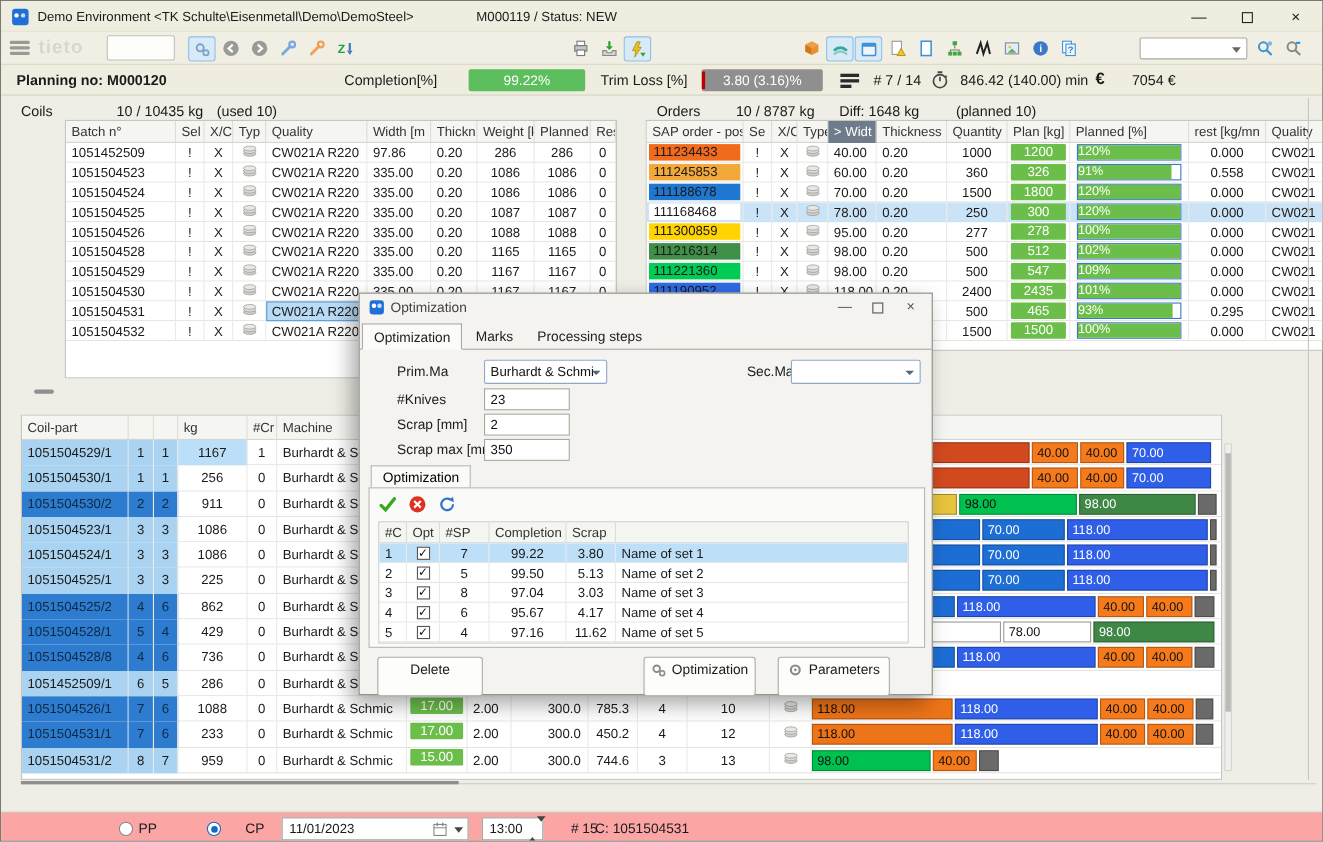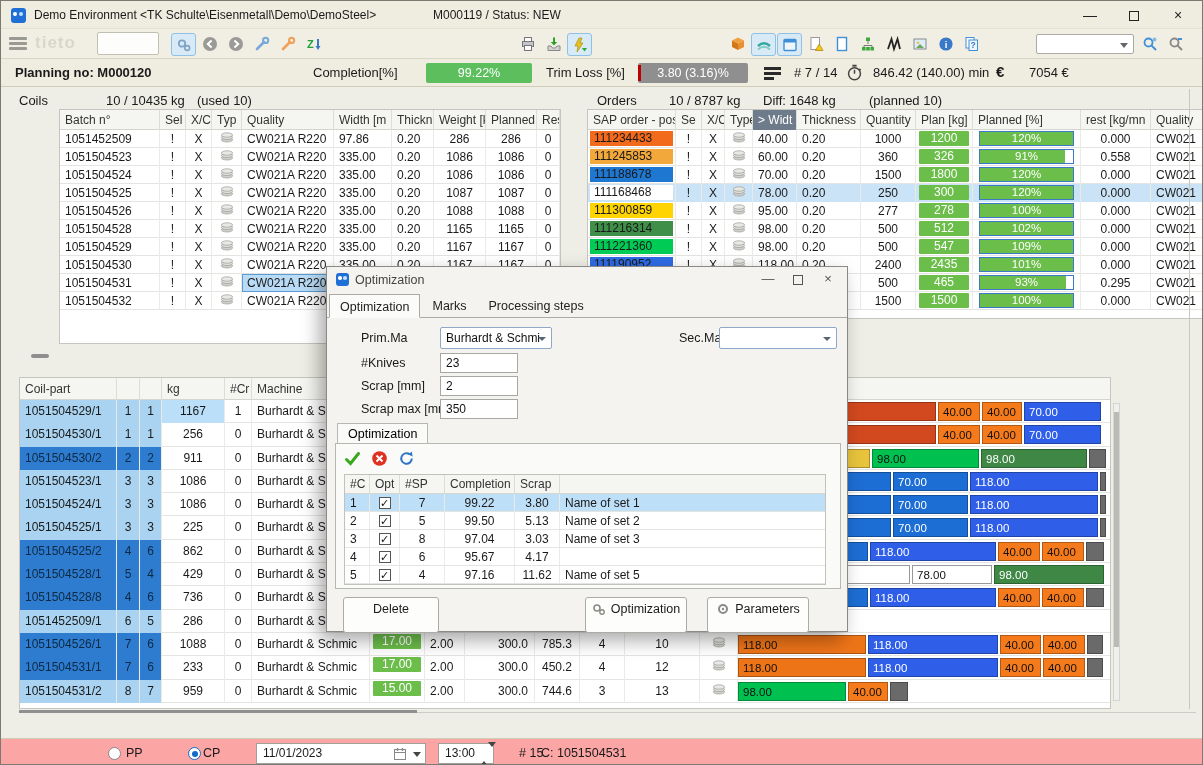--- a/index.html
+++ b/index.html
@@ -60,21 +60,21 @@
   .orders .thc,.orders .thead{height:20px;line-height:20px;}
   .orders .cc,.orders .trow{height:18px;line-height:18px;}
   .or0{width:88px;}.or1{width:26px;}.or2{width:23px;}.or3{width:28px;}.or4{width:44px;}
   .or5{width:64px;}.or6{width:55px;}.or7{width:57px;}.or8{width:108px;}.or9{width:70px;}.or10{flex:1;}
   .dkhead{background:#6E7B8A;color:#fff;}
   .rowsel .cc{background:#CBE3F6;}
   .ordnum{margin:1px 2px;height:15px;line-height:15px;padding-left:4px;font-size:12px;}
   .gcell{margin:1px 3px;height:15px;line-height:15px;background:#6CBE4B;color:#fff;text-align:center;font-size:12px;border-radius:1px;}
   .pbar{position:relative;margin:1px 6px;height:15px;border:1px solid #3C78C8;background:#fff;}
   .pfill{position:absolute;left:0;top:0;bottom:0;background:#6CBE4B;}
-  .pl2{position:absolute;left:0;right:0;top:0;text-align:center;color:#fff;font-size:11.5px;line-height:13px;}
+  .pl2{position:absolute;left:0;right:0;top:0;text-align:left;color:#fff;font-size:11.5px;line-height:13px;}
   
   .parts .thc,.parts .thead{height:22px;line-height:22px;}
   .parts .cc,.parts .trow{height:23.3px;line-height:23px;}
   .pp0{width:97px;}.pp1{width:23px;}.pp2{width:22px;}.pp3{width:63px;}.pp4{width:27px;}.pp5{width:118px;}
   .pp6{width:55px;}.pp7{width:40px;}.pp8{width:70px;}.pp9{width:45px;}.pp10{width:45px;}.pp11{width:75px;}
   .pp12{width:38px;}.pp13{flex:1;border-right:none;}
   .lightb{background:#A9D3F0;}
   .darkb{background:#2E7CD0;color:#0d2a44;}
   .kgsel{background:#BBDFF8;}
   .bars{display:flex;padding-top:2px;}
@@ -1157,20 +1157,21 @@
               <div class="cc dd3 ctr">97.04</div>
               <div class="cc dd4 ctr">3.03</div>
               <div class="cc dd5 tl">Name of set 3</div>
             </div>
             <div class="trow">
               <div class="cc dd0 tl">4</div>
               <div class="cc dd1 ctr"><span class="cb">✓</span></div>
               <div class="cc dd2 ctr">6</div>
               <div class="cc dd3 ctr">95.67</div>
               <div class="cc dd4 ctr">4.17</div>
+              <div class="cc dd5 tl">Name of set 4</div>
             </div>
             <div class="trow">
               <div class="cc dd0 tl">5</div>
               <div class="cc dd1 ctr"><span class="cb">✓</span></div>
               <div class="cc dd2 ctr">4</div>
               <div class="cc dd3 ctr">97.16</div>
               <div class="cc dd4 ctr">11.62</div>
               <div class="cc dd5 tl">Name of set 5</div>
             </div>
           </div>
@@ -1186,21 +1187,21 @@
             <circle cx="7" cy="7" r="1.2" fill="#8A8A86"></circle>
           </svg></span><span>Parameters</span></span>
   </div>
 
   <div class="statusbar">
     <span class="radio" style="left:107px"></span>
     <span class="sb" style="left:125px">PP</span>
     <span class="radio on" style="left:187px">
         <i></i>
       </span>
-    <span class="sb" style="left:202px">CP</span>
+    <span class="sb" style="left:222px">CP</span>
     <span class="dateinput"><span>11/01/2023</span><span class="cal" id="ic-cal"><svg viewBox="0 0 14 14" width="14" height="14">
             <rect x="1.5" y="2.5" width="11" height="10" fill="#fff" stroke="#888"></rect>
             <path d="M1.5 5.5 h11" stroke="#888"></path>
             <path d="M4.5 1 v3 M9.5 1 v3" stroke="#888" stroke-width="1.4"></path>
           </svg></span><span class="arr"></span></span>
     <span class="timeinput"><span>13:00</span><span class="spin"><span class="up"></span><span class="dn"></span></span></span>
     <span class="sb" style="left:518px"># 15</span>
     <span class="sb" style="left:540px">C: 1051504531</span>
   </div>
 </div>

